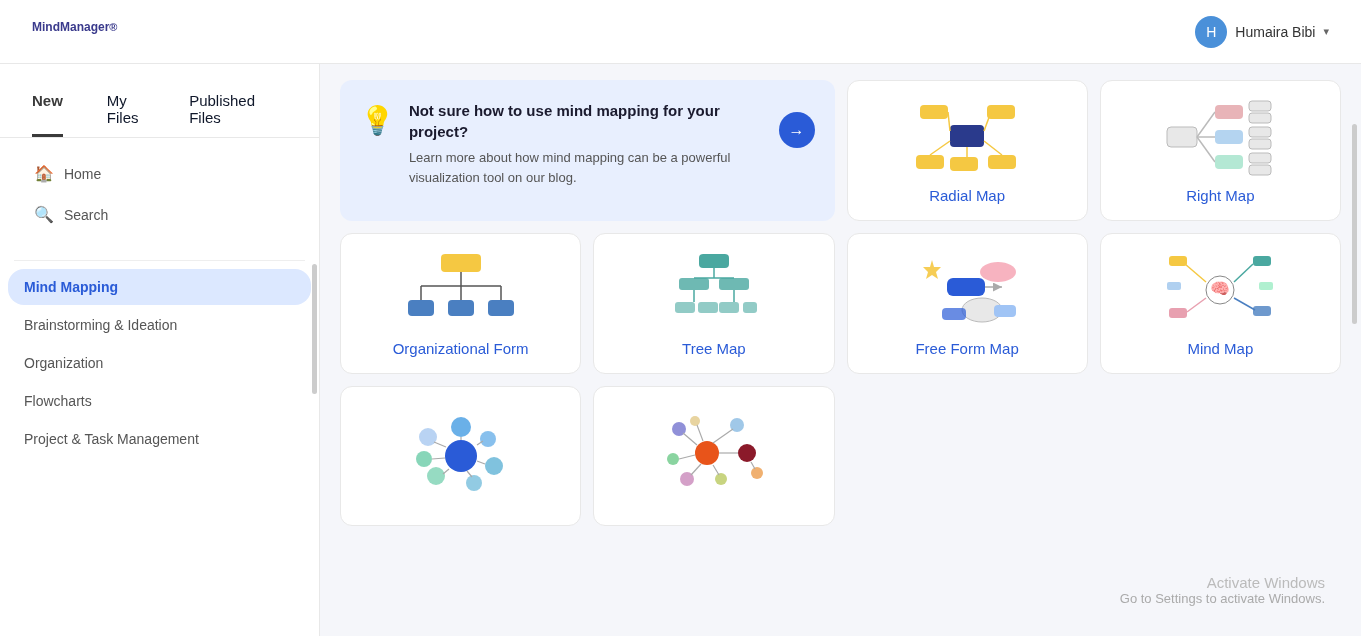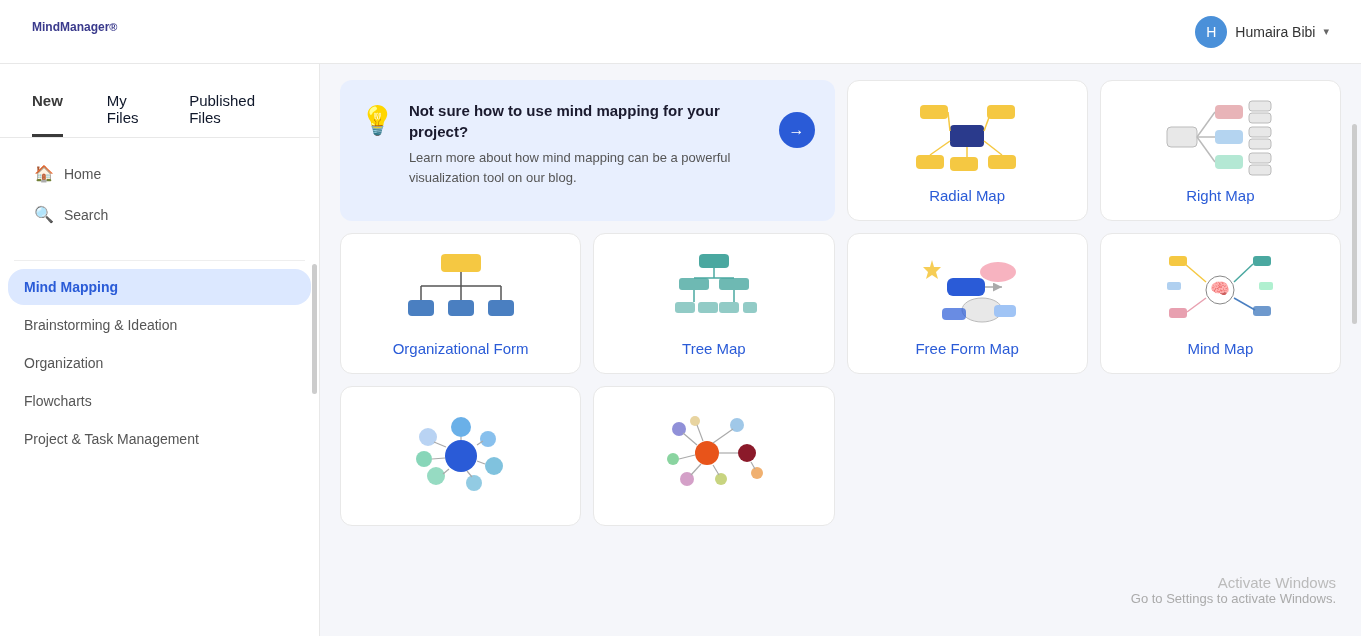--- a/index.html
+++ b/index.html
@@ -163,21 +163,21 @@
       font-weight: 500;
       text-align: center;
     }
 
     
     svg { overflow: visible; }
 
     .activate-watermark {
       position: absolute;
       bottom: 30px;
-      right: 25px;
+      right: 36px;
       color: #aaa;
       font-size: 13px;
       text-align: right;
       pointer-events: none;
     }
     .activate-watermark .title { font-size: 15px; color: #bbb; }
   </style>
 </head>
 <body>
 

